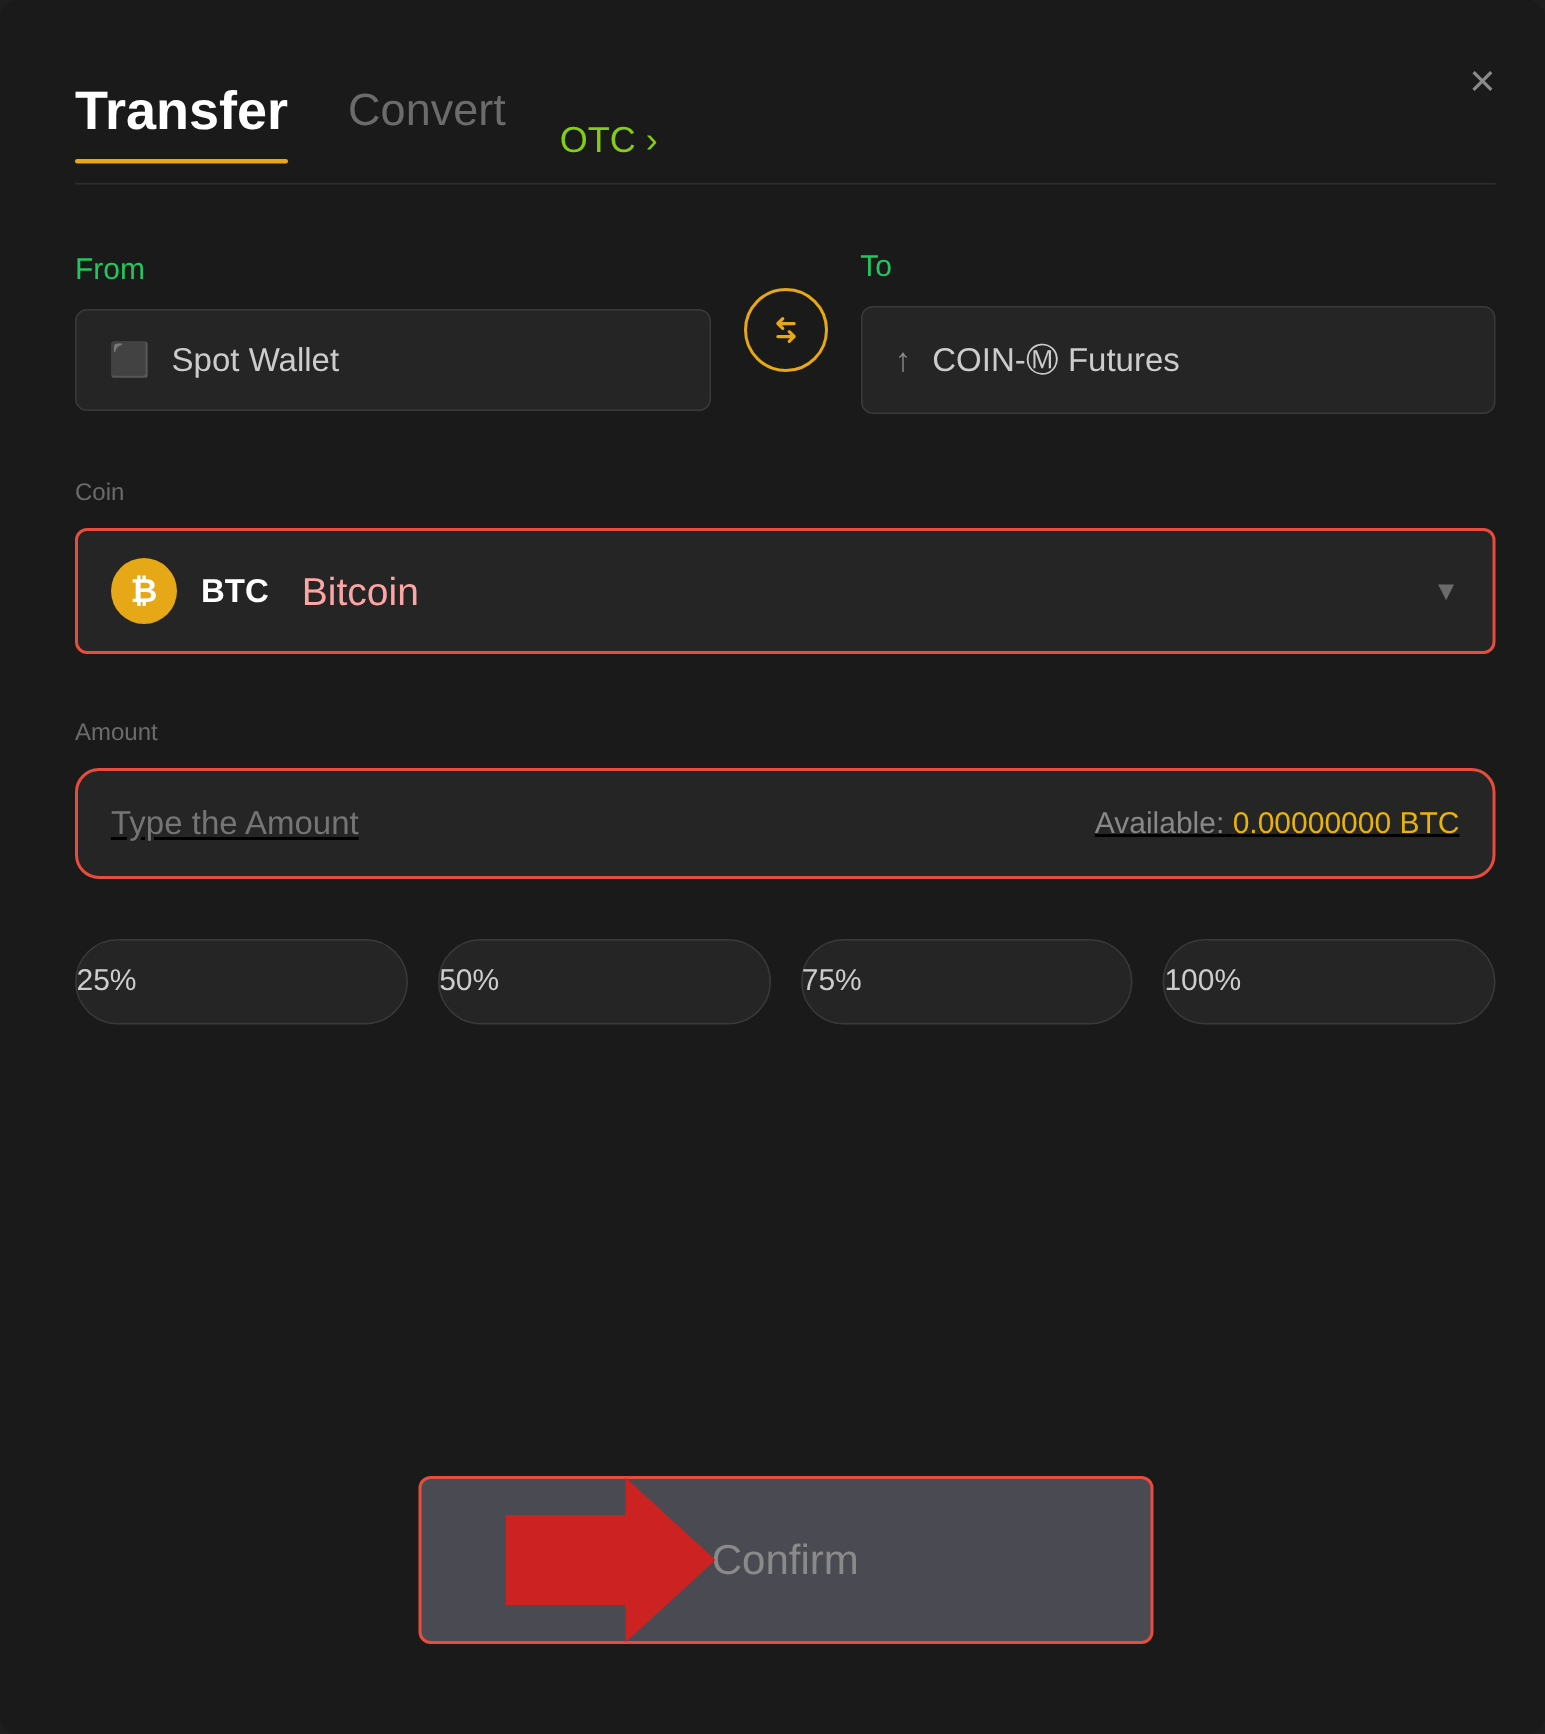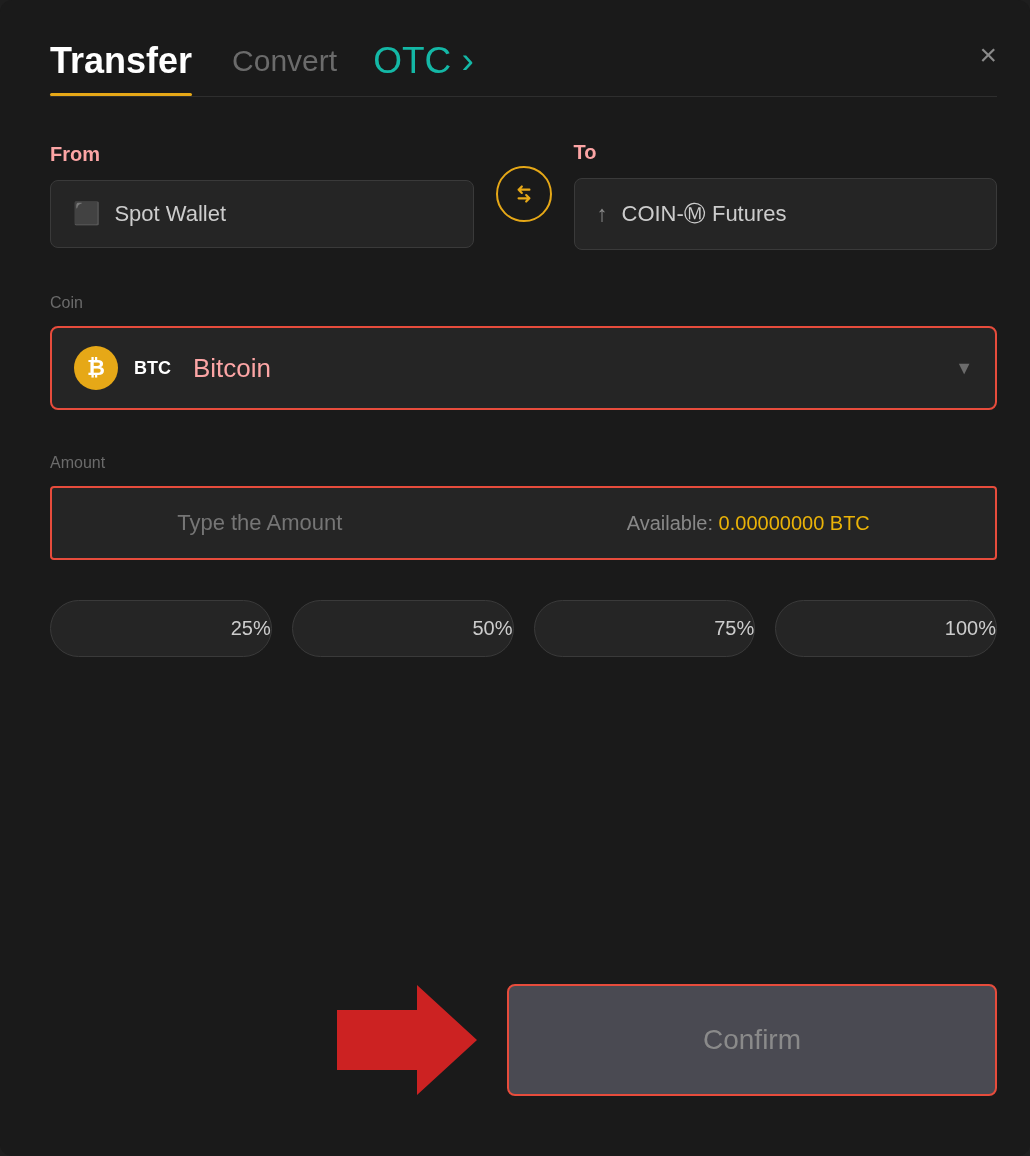--- a/index.html
+++ b/index.html
@@ -57,28 +57,29 @@
     .tab-convert {
       font-size: 30px;
       font-weight: 400;
       color: #6b6b6b;
       cursor: pointer;
       padding-bottom: 14px;
       margin-right: 36px;
     }
 
     .tab-otc {
-      font-size: 37px;
+      font-size: 24px;
       font-weight: 400;
-      color: #14b8a6;
+      color: #84cc16;
       cursor: pointer;
       padding-bottom: 14px;
       display: flex;
       align-items: center;
       gap: 4px;
+      margin-top: 40px;
     }
 
     .close-btn {
       position: absolute;
       right: 0;
       top: 0;
       color: #8a8a8a;
       font-size: 30px;
       cursor: pointer;
       line-height: 1;
@@ -99,23 +100,22 @@
       gap: 0;
       margin-bottom: 44px;
     }
 
     .field-group {
       flex: 1;
     }
 
     .field-label {
       font-size: 20px;
-      color: #fca5a5;
+      color: #22c55e;
       margin-bottom: 14px;
-      font-weight: bold;
     }
 
     .wallet-box {
       background: #252525;
       border: 1px solid #3a3a3a;
       border-radius: 8px;
       padding: 20px 22px;
       display: flex;
       align-items: center;
       gap: 14px;
@@ -185,21 +185,21 @@
       display: flex;
       align-items: center;
       justify-content: center;
       color: white;
       font-size: 22px;
       font-weight: 700;
       flex-shrink: 0;
     }
 
     .coin-name {
-      font-size: 18px;
+      font-size: 22px;
       font-weight: 700;
       color: #ffffff;
     }
 
     .coin-full {
       font-size: 26px;
       font-weight: 400;
       color: #fca5a5;
       margin-left: 6px;
     }
@@ -212,25 +212,26 @@
     }
 
     
     .amount-section {
       margin-bottom: 40px;
     }
 
     .amount-box {
       background: #252525;
       border: 2.5px solid #e74c3c;
-      border-radius: 4px;
+      border-radius: 16px;
       padding: 22px 22px;
       display: flex;
       align-items: center;
-      justify-content: center;
+      justify-content: space-between;
+      text-decoration: underline;
     }
 
     .amount-available {
       font-size: 20px;
       color: #888888;
       white-space: nowrap;
     }
 
     .amount-value {
       color: #eab308;
@@ -242,31 +243,31 @@
       gap: 20px;
       margin-bottom: 80px;
     }
 
     .pct-btn {
       flex: 1;
       background: #252525;
       border: 1px solid #3a3a3a;
       border-radius: 30px;
       padding: 16px 0;
-      text-align: right;
+      text-align: left;
       font-size: 20px;
       color: #cccccc;
       cursor: pointer;
     }
 
     
     .bottom-area {
       display: flex;
       align-items: center;
-      justify-content: flex-end;
+      justify-content: center;
       gap: 0;
       position: relative;
       margin-top: auto;
     }
 
     .confirm-btn {
       width: 490px;
       background: #4a4a52;
       border: 2.5px solid #e74c3c;
       border-radius: 8px;

